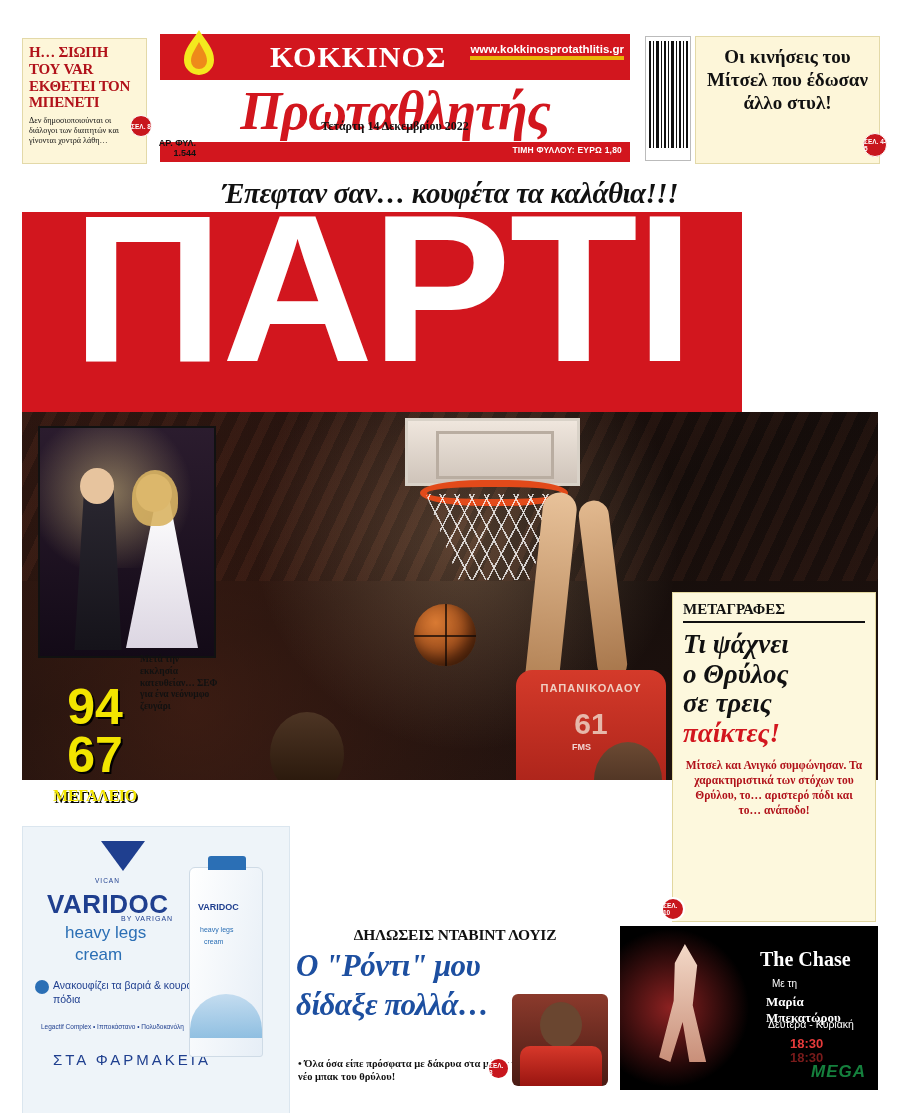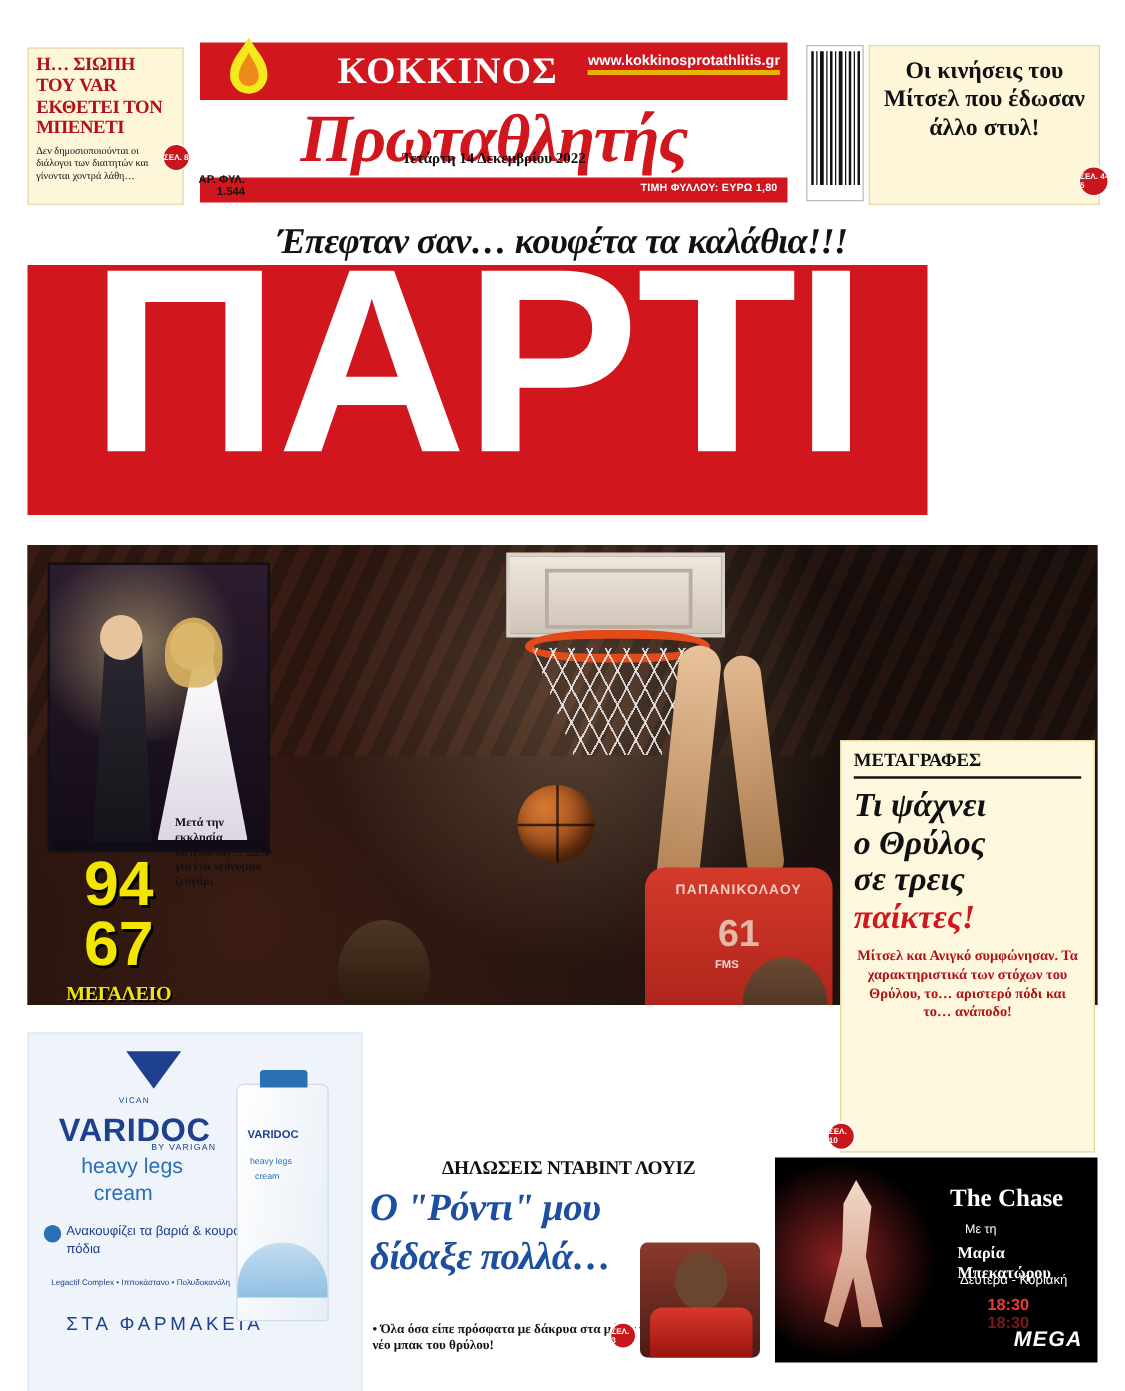--- a/index.html
+++ b/index.html
@@ -106,21 +106,21 @@
   .bigtitle .word {
     position:absolute; left:0; top:-28px; width:100%;
     text-align:center; color:#fff;
     font-family:"Liberation Sans", sans-serif; font-weight:bold;
     font-size:210px; line-height:1; letter-spacing:-2px;
   }
 
   
   .hero {
     position:absolute; left:22px; top:412px; width:856px; height:368px;
-    background:#0d0b0a; overflow:hidden;margin-top:24px;
+    background:#0d0b0a; overflow:hidden;
   }
   .hero .court {
     position:absolute; inset:0;
     background:
       radial-gradient(circle at 52% 34%, rgba(255,210,160,.28), rgba(0,0,0,0) 42%),
       radial-gradient(circle at 20% 80%, rgba(90,40,25,.55), rgba(0,0,0,0) 55%),
       linear-gradient(160deg,#2a1510 0%, #120c0a 45%, #241410 100%);
   }
   .hero .crowd {
     position:absolute; left:0; top:0; width:100%; height:46%;
@@ -364,21 +364,21 @@
   .tvad .fig {
     position:absolute; left:38px; top:18px; width:56px; height:118px;
     background:linear-gradient(#f3d9c8,#c98f79); clip-path:polygon(48% 0,70% 18%,62% 52%,86% 100%,56% 100%,44% 66%,22% 100%,2% 96%,28% 48%,30% 16%);
   }
   .tvad .title { position:absolute; left:140px; top:22px; color:#fff; font-family:"Liberation Serif", serif; font-weight:bold; font-size:20px; }
   .tvad .l1 { position:absolute; left:152px; top:52px; color:#fff; font-size:10px; }
   .tvad .l2 { position:absolute; left:146px; top:68px; color:#fff; font-family:"Liberation Serif", serif; font-weight:bold; font-size:13px; }
   .tvad .l3 { position:absolute; left:148px; top:92px; color:#fff; font-size:10.5px; }
   .tvad .t1 { position:absolute; left:170px; top:110px; color:#e63b3b; font-weight:bold; font-size:13px; }
   .tvad .t2 { position:absolute; left:170px; top:124px; color:#7a1b1b; font-weight:bold; font-size:13px; }
-  .tvad .mega { position:absolute; right:12px; bottom:8px; color:#ffffff; font-weight:bold; font-style:italic; font-size:17px; letter-spacing:1px; }
+  .tvad .mega { position:absolute; right:12px; bottom:8px; color:#15803d; font-weight:bold; font-style:italic; font-size:17px; letter-spacing:1px; }
 </style>
 </head>
 <body>
 
 <div class="page">
 
   <div class="masthead">
 
     <div class="mh-left">
       <div class="hl">Η… ΣΙΩΠΗ ΤΟΥ VAR ΕΚΘΕΤΕΙ ΤΟΝ ΜΠΕΝΕΤΙ</div>

